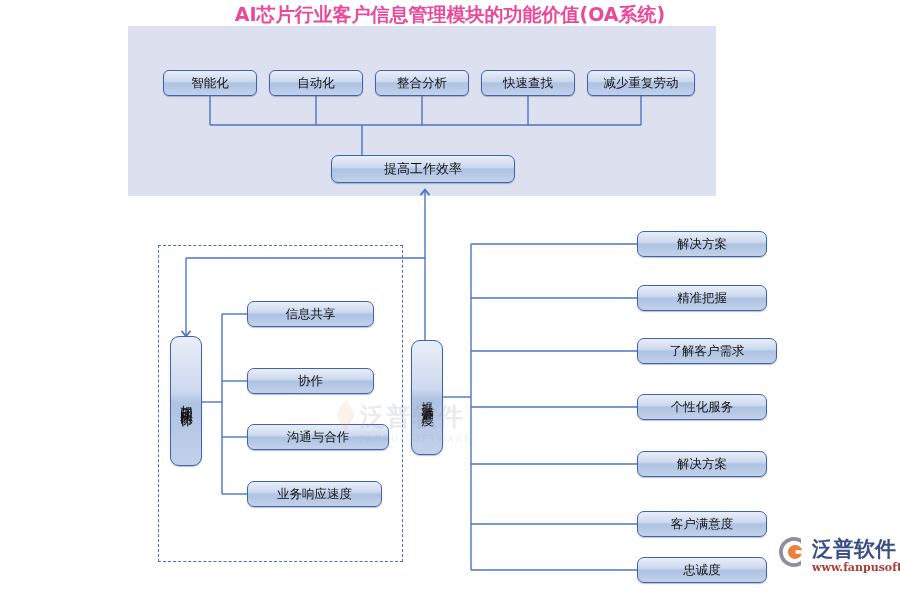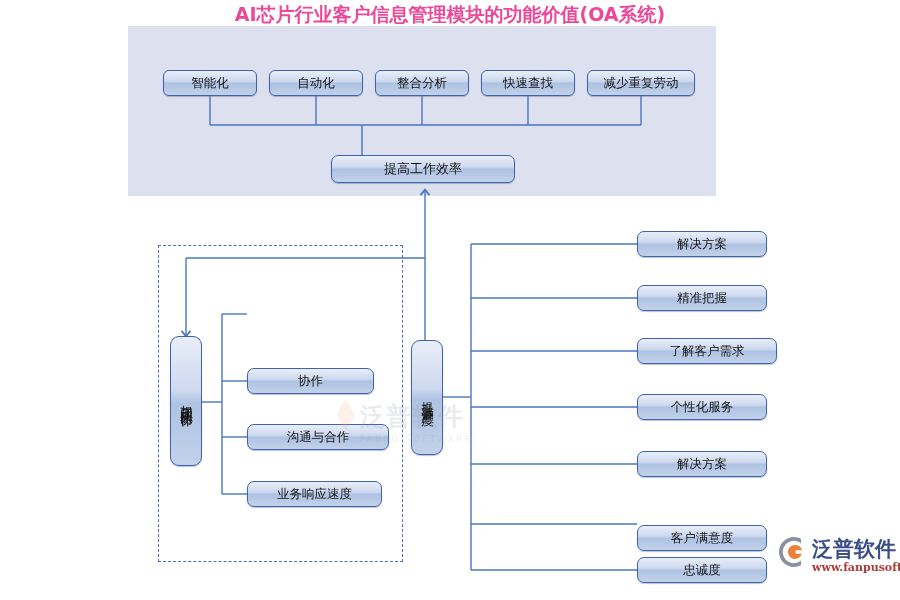--- a/index.html
+++ b/index.html
@@ -175,20 +175,23 @@
   </div>
 
   <div class="node central" style="left:331px;top:155px;width:184px;height:28px;">
     <span>提高工作效率</span>
   </div>
 
   <div class="node vert" style="left:170px;top:336px;width:32px;height:130px;">
     <span>加强团队协作</span>
   </div>
 
+  <div class="node branch" style="left:247px;top:301px;width:127px;">
+    <span>信息共享</span>
+  </div>
   <div class="node branch" style="left:247px;top:368px;width:127px;">
     <span>协作</span>
   </div>
   <div class="node branch" style="left:247px;top:424px;width:142px;font-family:Liberation Serif, serif;">
     <span>沟通与合作</span>
   </div>
   <div class="node branch" style="left:247px;top:481px;width:135px;">
     <span>业务响应速度</span>
   </div>
 
@@ -204,21 +207,21 @@
   </div>
   <div class="node branch" style="left:637px;top:338px;width:140px;">
     <span>了解客户需求</span>
   </div>
   <div class="node branch" style="left:637px;top:394px;width:130px;">
     <span>个性化服务</span>
   </div>
   <div class="node branch" style="left:637px;top:451px;width:130px;">
     <span>解决方案</span>
   </div>
-  <div class="node branch" style="left:637px;top:525px;width:130px;">
+  <div class="node branch" style="left:637px;top:511px;width:130px;">
     <span>客户满意度</span>
   </div>
   <div class="node branch" style="left:637px;top:557px;width:130px;">
     <span>忠诚度</span>
   </div>
 
   <div class="wm-center">
     <div class="wm-mark"></div>
     <div class="wm-txt">泛普软件</div>
     <div class="wm-sub">FANPU SOFTWARE</div>

